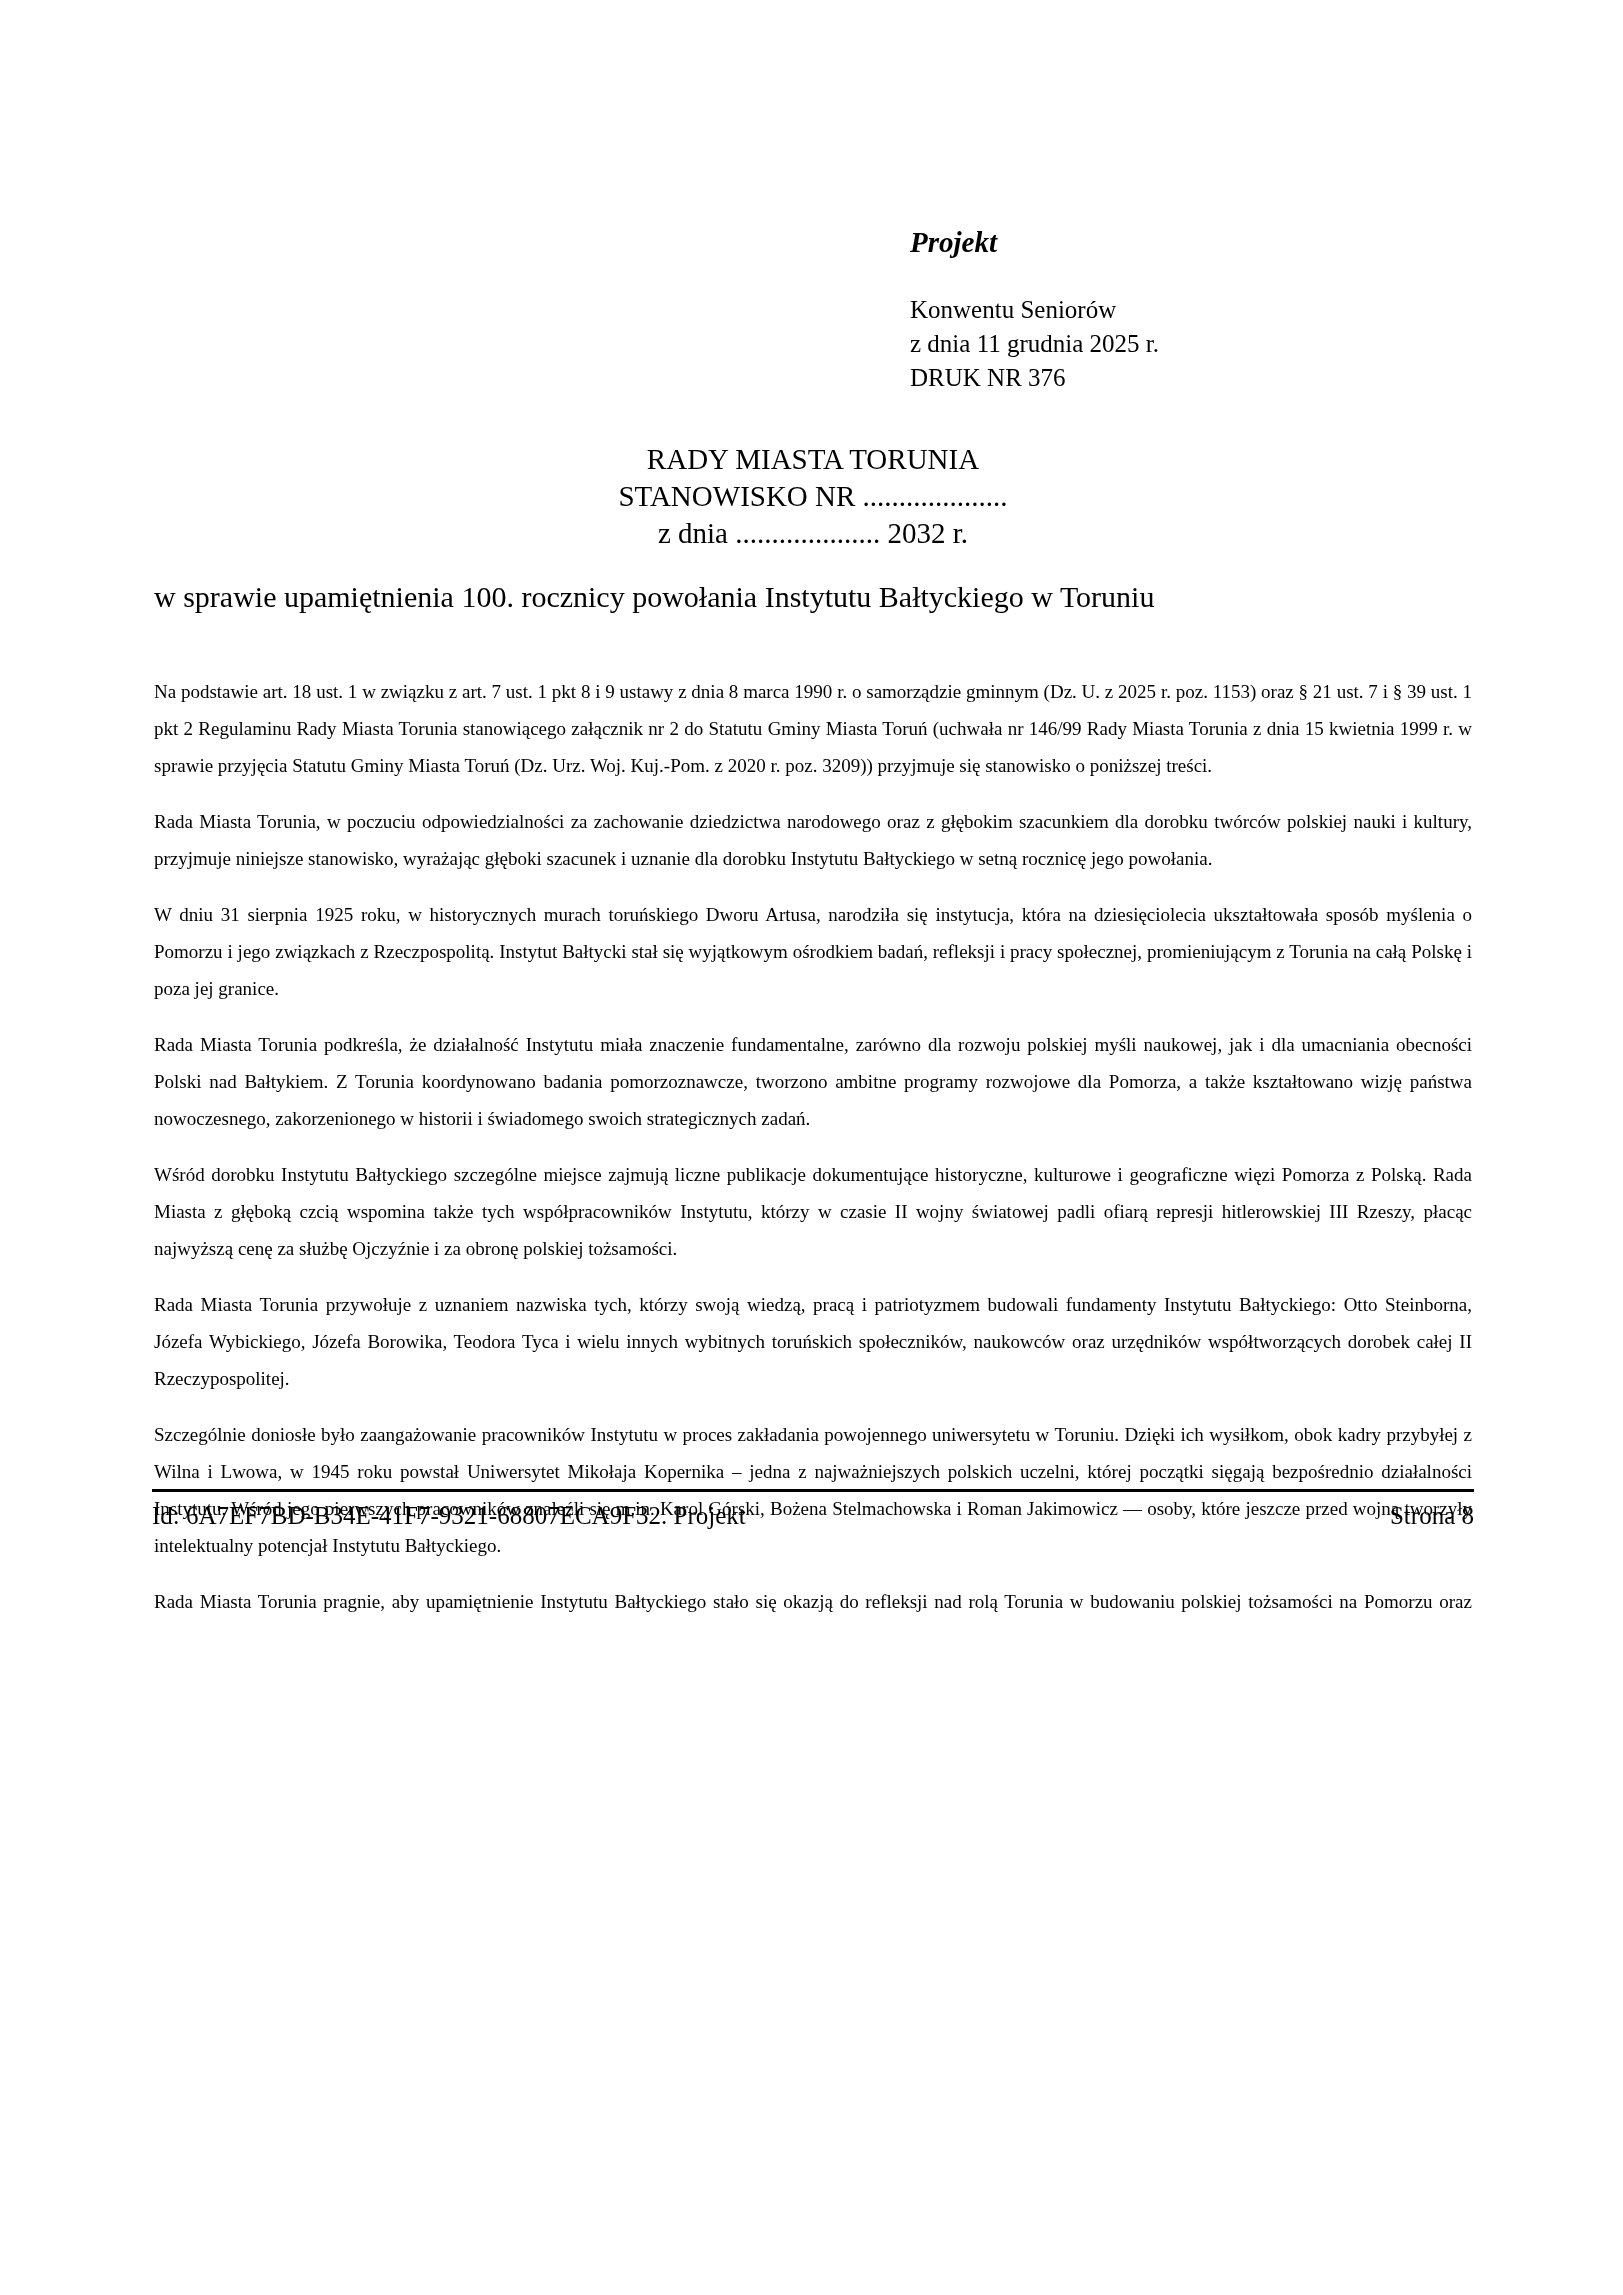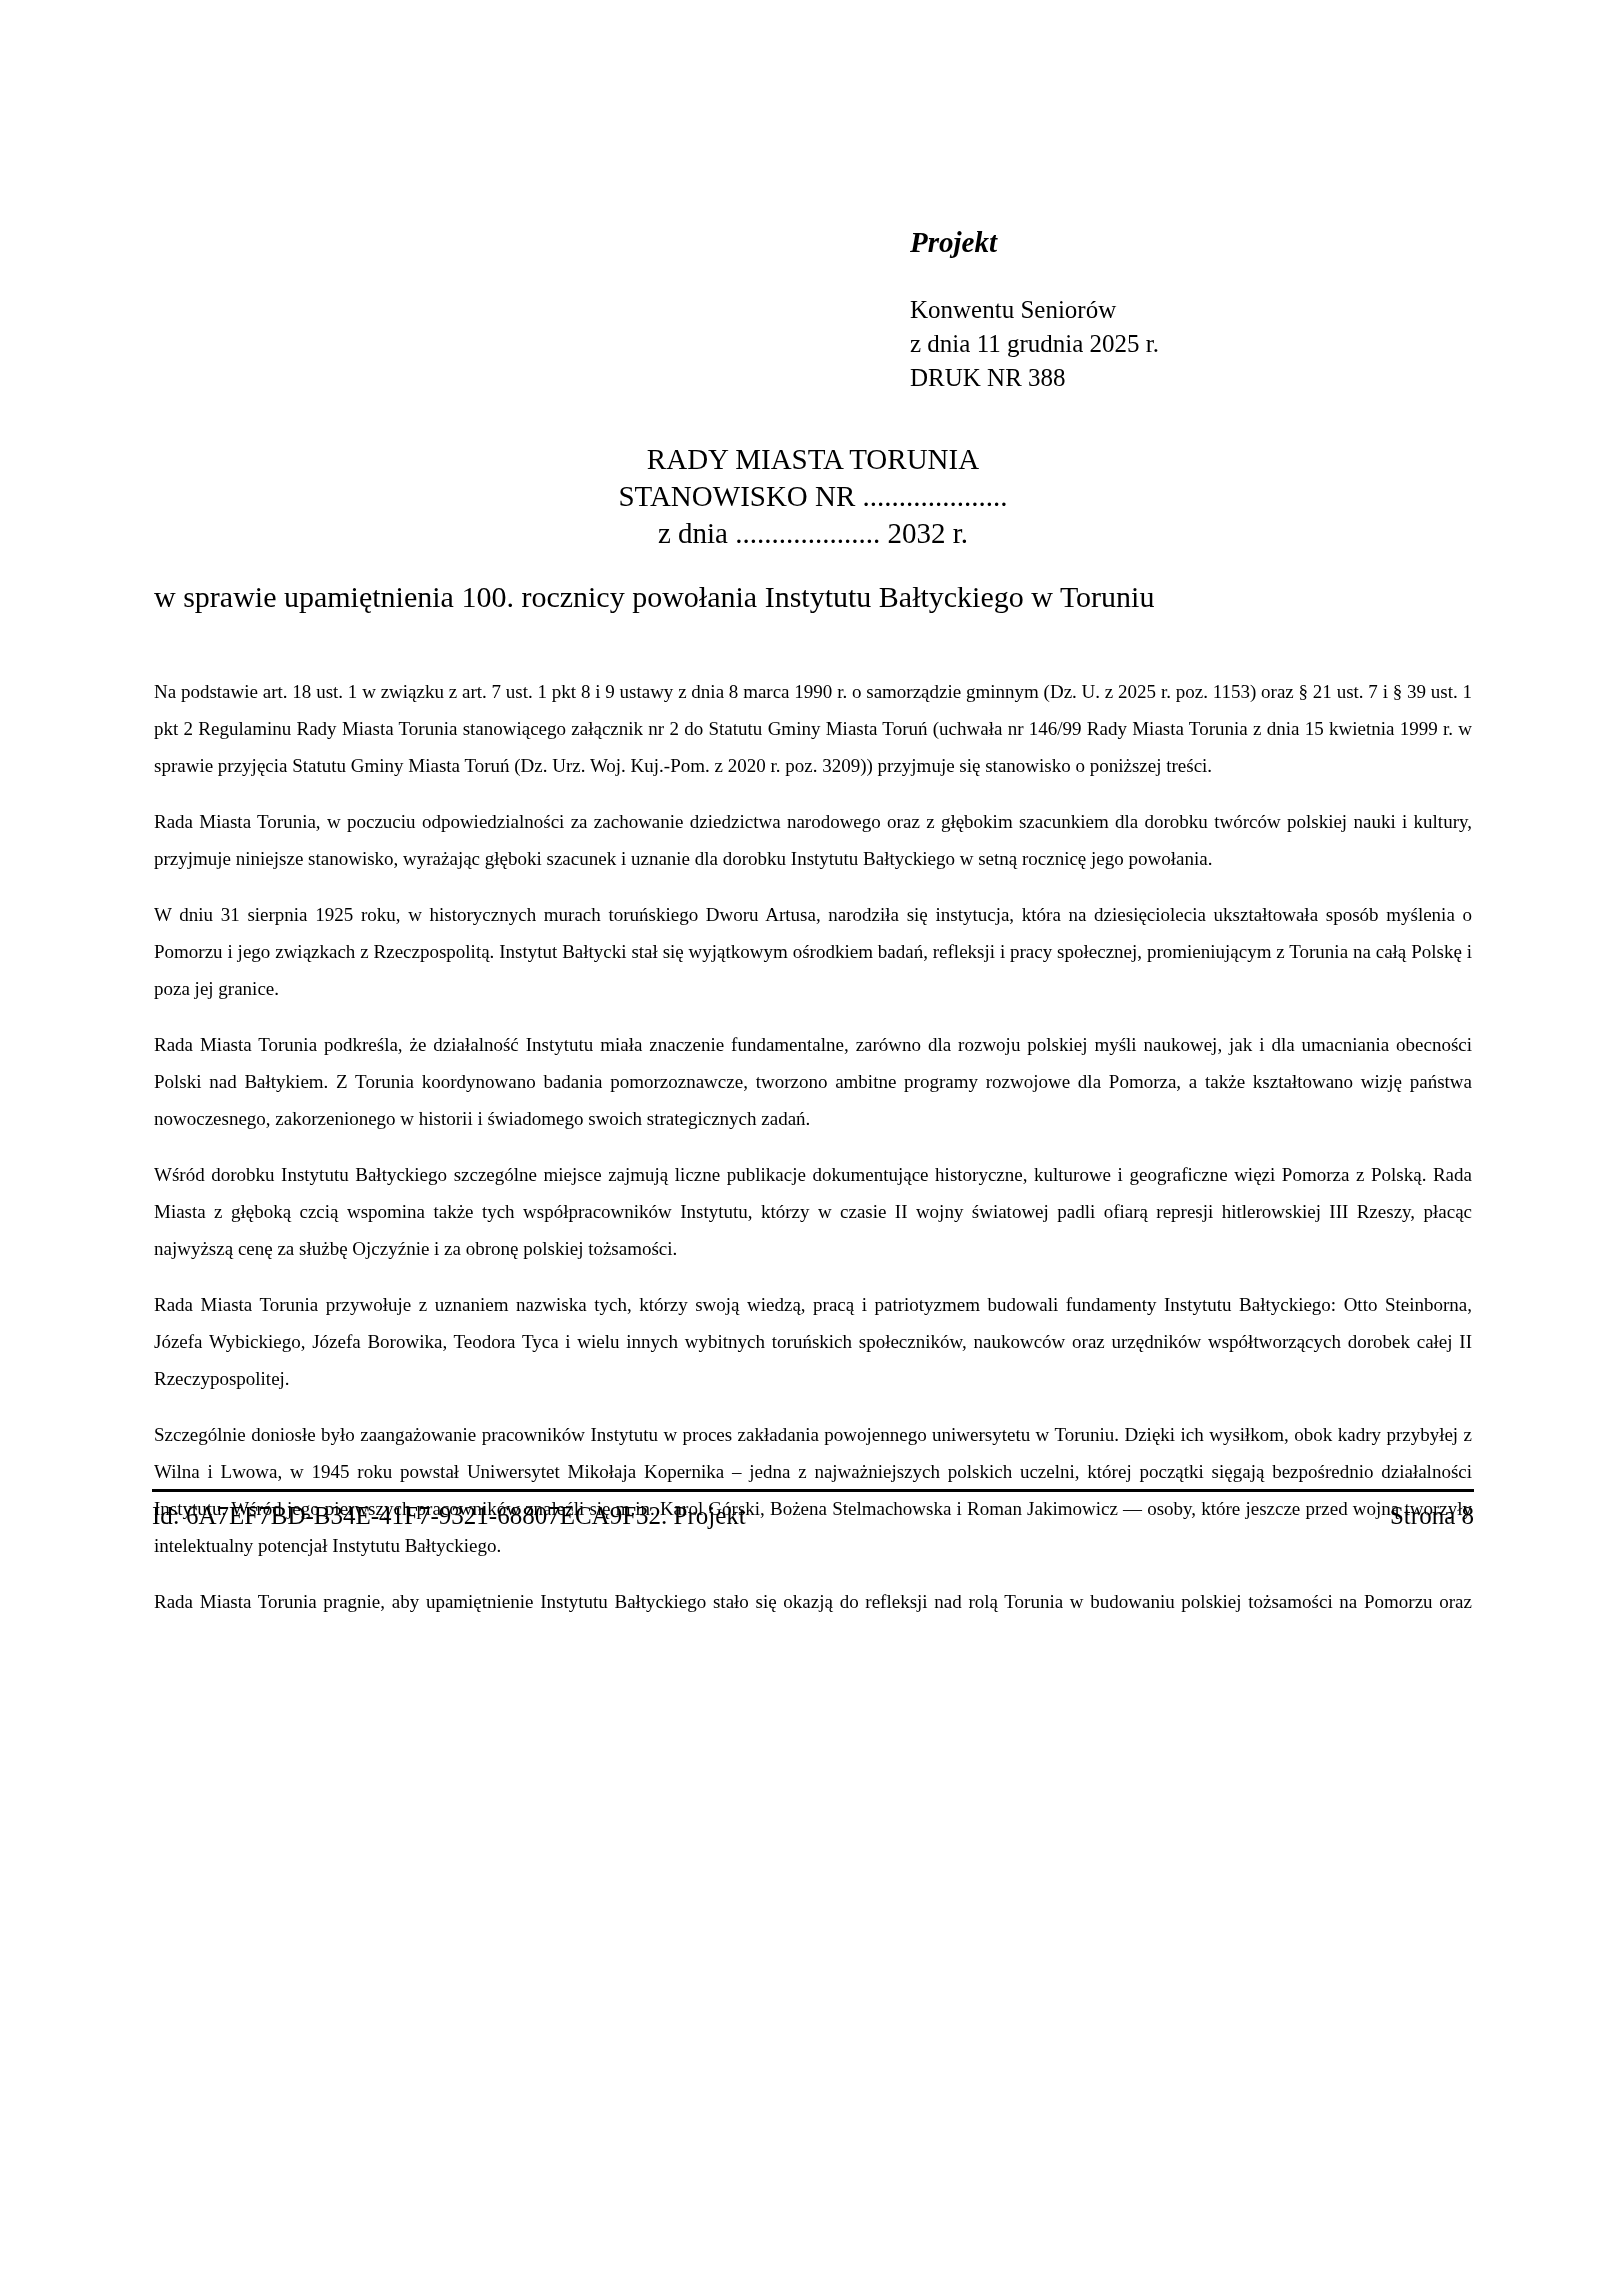--- a/index.html
+++ b/index.html
@@ -89,21 +89,21 @@
 </head>
 <body>
 
 <div class="page">
 
   <div class="header-block">
     <div class="draft-label">Projekt</div>
     <div class="header-lines">
       <div>Konwentu Seniorów</div>
       <div>z dnia 11 grudnia 2025 r.</div>
-      <div>DRUK NR 388</div>
+      <div>DRUK NR 376</div>
     </div>
   </div>
 
   <div class="title-block">
     <div>RADY MIASTA TORUNIA</div>
     <div>STANOWISKO NR ....................</div>
     <div>z dnia .................... 2032 r.</div>
   </div>
 
   <p class="subject">w sprawie upamiętnienia 100. rocznicy powołania Instytutu Bałtyckiego w Toruniu</p>

